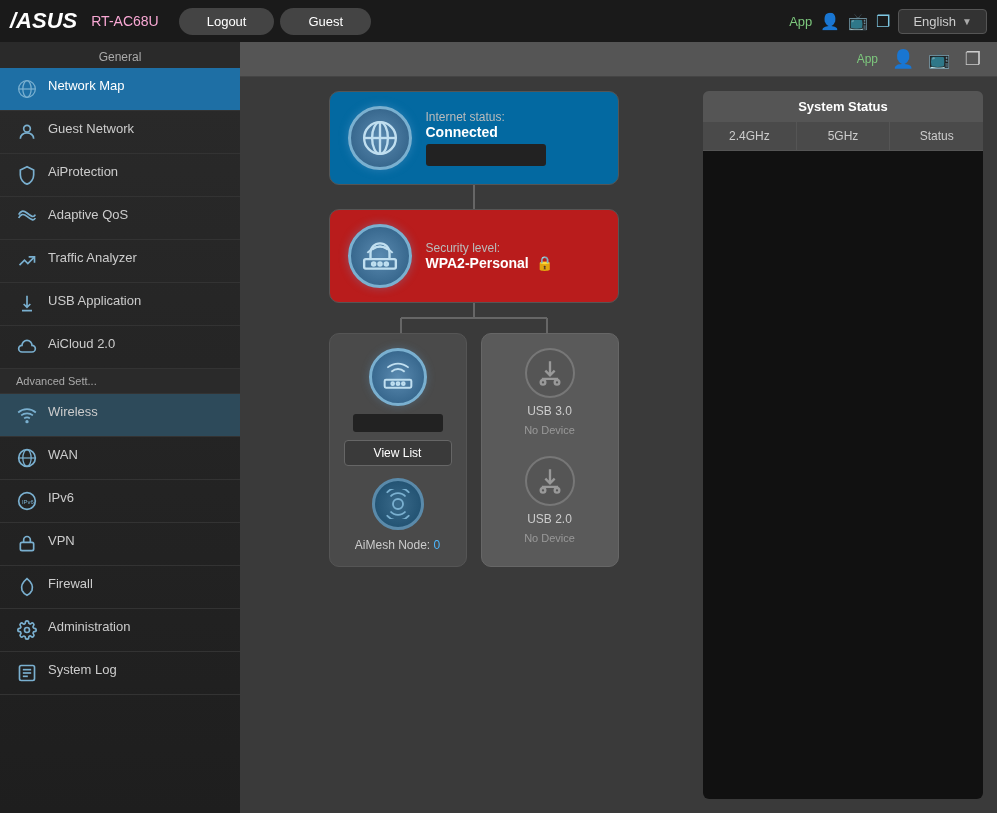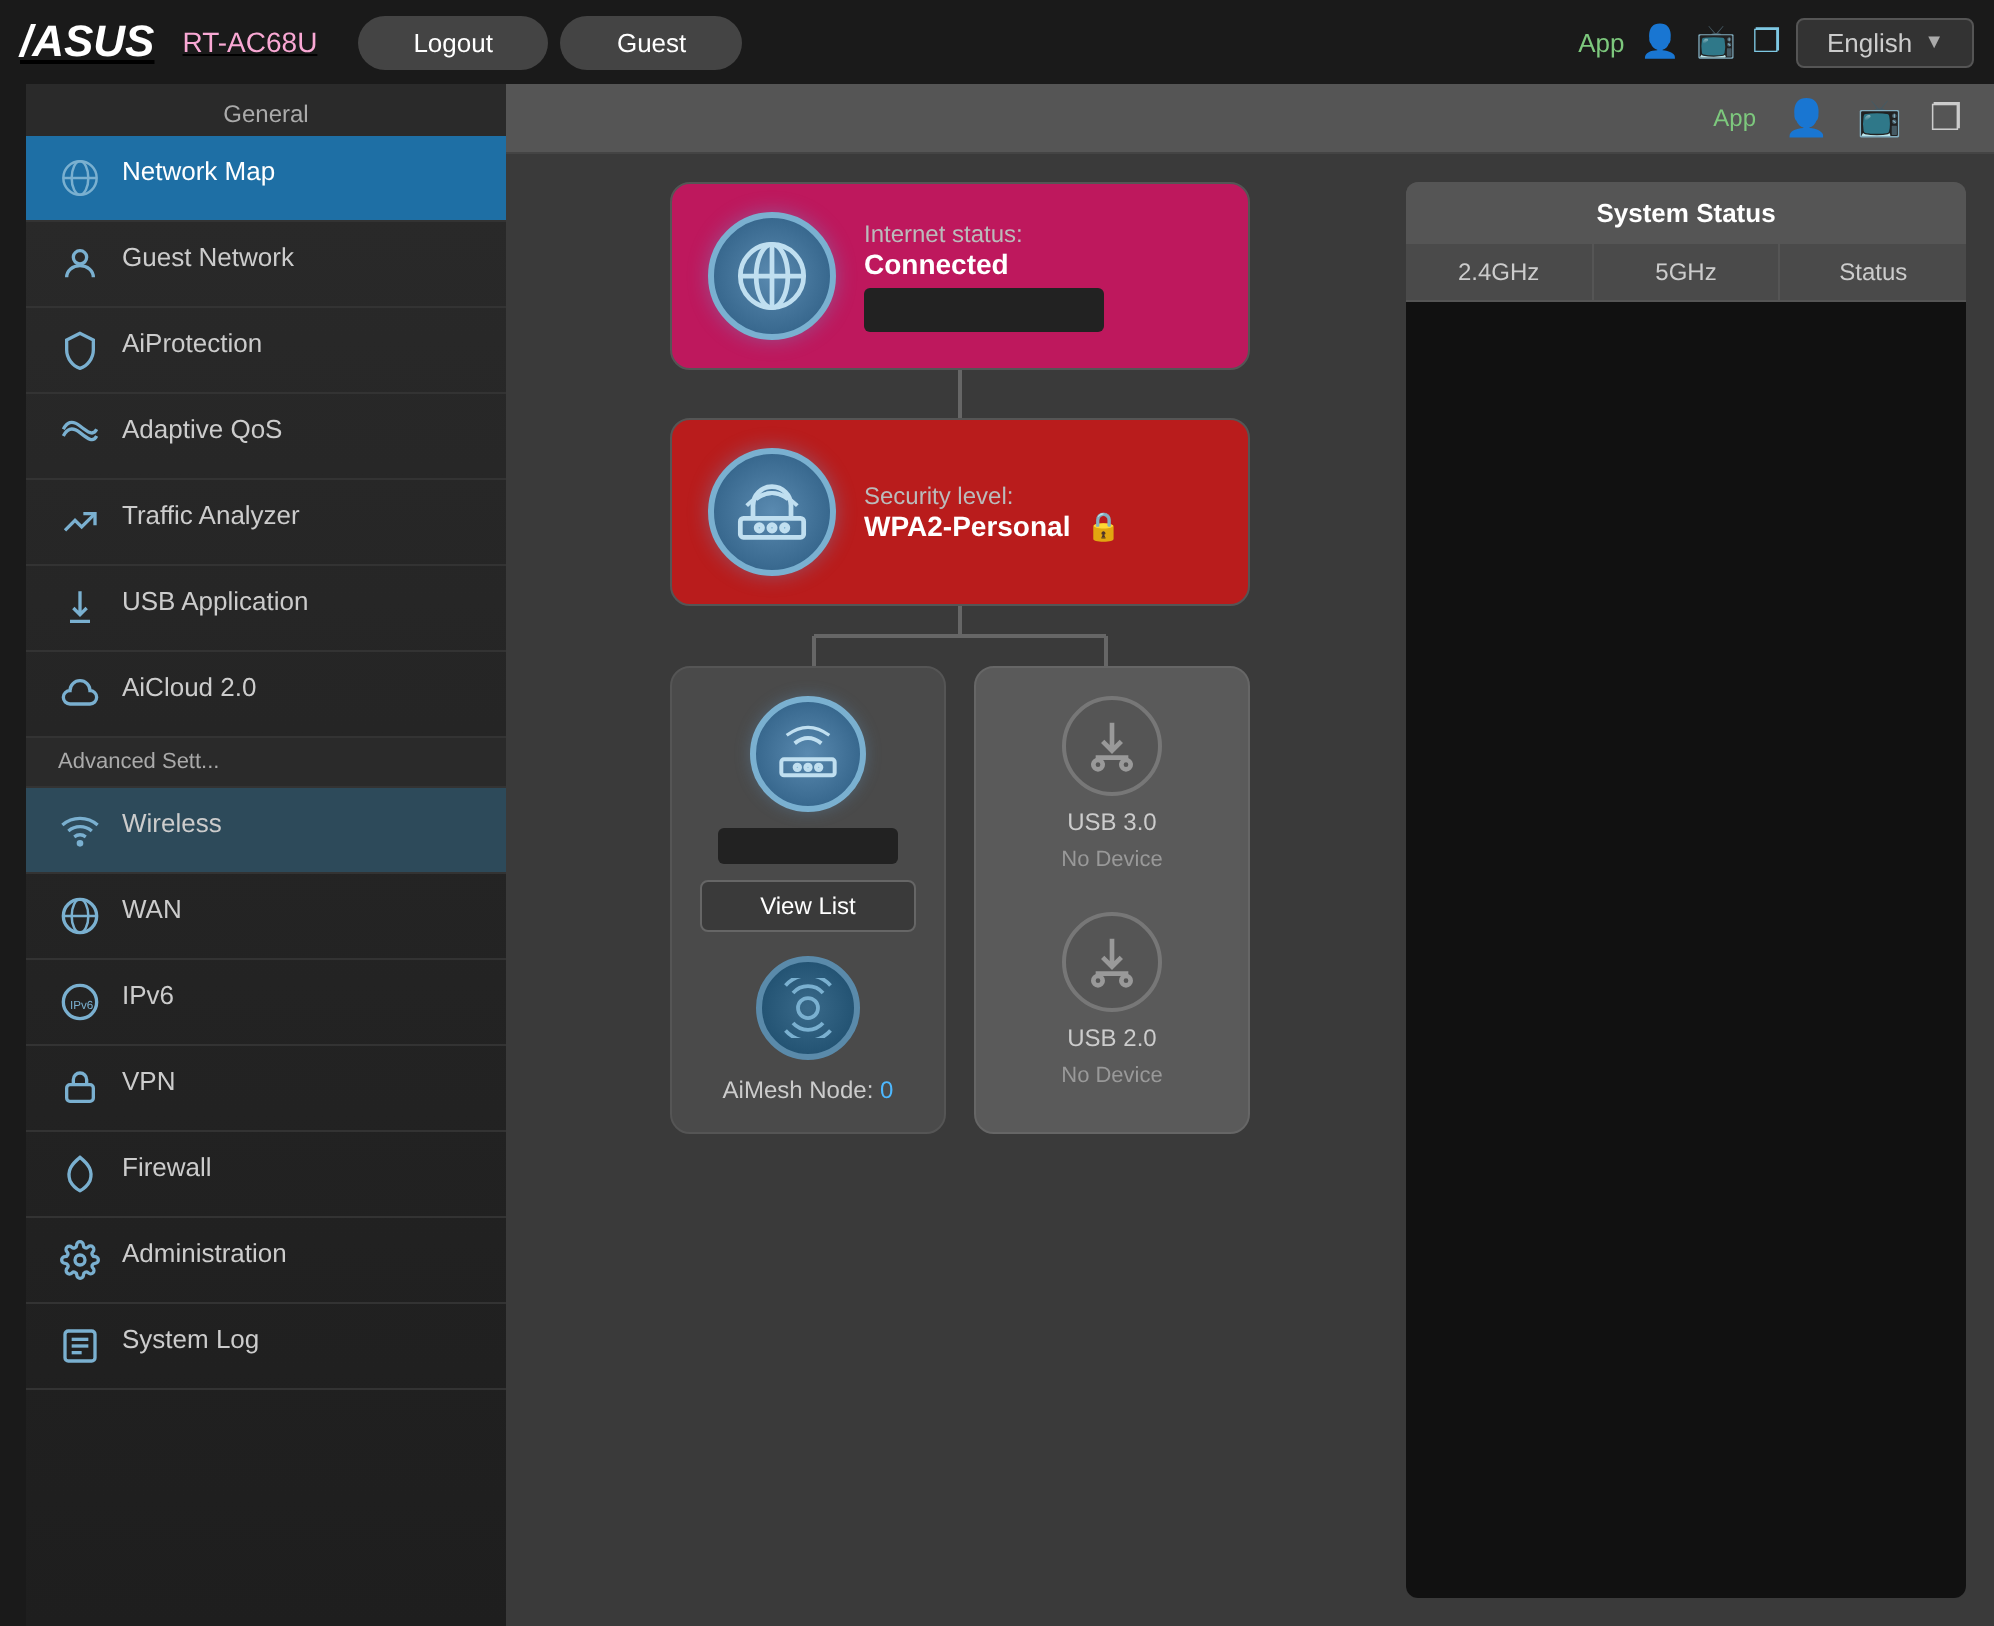--- a/index.html
+++ b/index.html
@@ -2,39 +2,39 @@
 <html><head>
   <meta charset="utf-8">
   <style>
     * { box-sizing: border-box; margin: 0; padding: 0; }
     body { width: 997px; height: 813px; background: #1a1a1a; font-family: Arial, sans-serif; overflow: hidden; }
 
     
     .top-bar {
       display: flex; align-items: center; background: #1a1a1a; height: 42px; padding: 0 10px;
     }
-    .logo { display: flex; align-items: center; gap: 8px; text-decoration: underline; }
+    .logo { display: flex; align-items: center; gap: 8px; }
     .logo-asus { color: #fff; font-size: 22px; font-weight: bold; font-style: italic; }
     .logo-model { color: #f9a8d4; font-size: 14px; margin-left: 6px; }
     .top-nav { display: flex; gap: 6px; margin-left: 20px; }
     .top-btn {
       background: #444; color: #fff; border: none; padding: 6px 28px;
       border-radius: 14px; cursor: pointer; font-size: 13px;
     }
     .top-right { margin-left: auto; display: flex; align-items: center; gap: 8px; }
     .lang-btn {
       background: #333; color: #ccc; border: 1px solid #555; padding: 4px 14px;
       border-radius: 4px; cursor: pointer; font-size: 13px; display: flex; align-items: center; gap: 6px;
     }
     .lang-arrow { font-size: 10px; color: #aaa; }
     .top-icon { color: #7ec8e3; font-size: 16px; cursor: pointer; }
     .top-icon-green { color: #7dc87d; font-size: 13px; }
 
     
-    .main-layout { display: flex; height: calc(813px - 42px); margin-left: 13px; }
+    .main-layout { display: flex; height: calc(813px - 42px); }
 
     
     .sidebar {
       width: 240px; background: linear-gradient(to bottom, #2a2a2a, #1e1e1e);
       flex-shrink: 0; overflow-y: auto; overflow-x: hidden;
     }
     .sidebar-section-label {
       color: #aaa; font-size: 12px; text-align: center; padding: 8px 0 4px 0; background: #2a2a2a;
     }
     .sidebar-item {
@@ -67,21 +67,21 @@
     .content-icon { color: #ccc; font-size: 18px; cursor: pointer; }
 
     
     .network-map { flex: 1; display: flex; gap: 0; padding: 14px; overflow: hidden; }
 
     
     .center-panel { flex: 1; display: flex; flex-direction: column; align-items: center; gap: 0; }
 
     
     .node-card {
-      background: #be185d; border-radius: 10px; padding: 14px 18px;
+      background: #0369a1; border-radius: 10px; padding: 14px 18px;
       display: flex; align-items: center; gap: 14px; width: 290px;
       border: 1px solid #555;
     }
     .node-icon-circle {
       width: 64px; height: 64px; border-radius: 50%;
       background: radial-gradient(circle, #5a8ab0, #2a5a80);
       display: flex; align-items: center; justify-content: center;
       border: 3px solid #7ab0d0; flex-shrink: 0;
       box-shadow: 0 0 10px rgba(100,160,210,0.4);
     }

